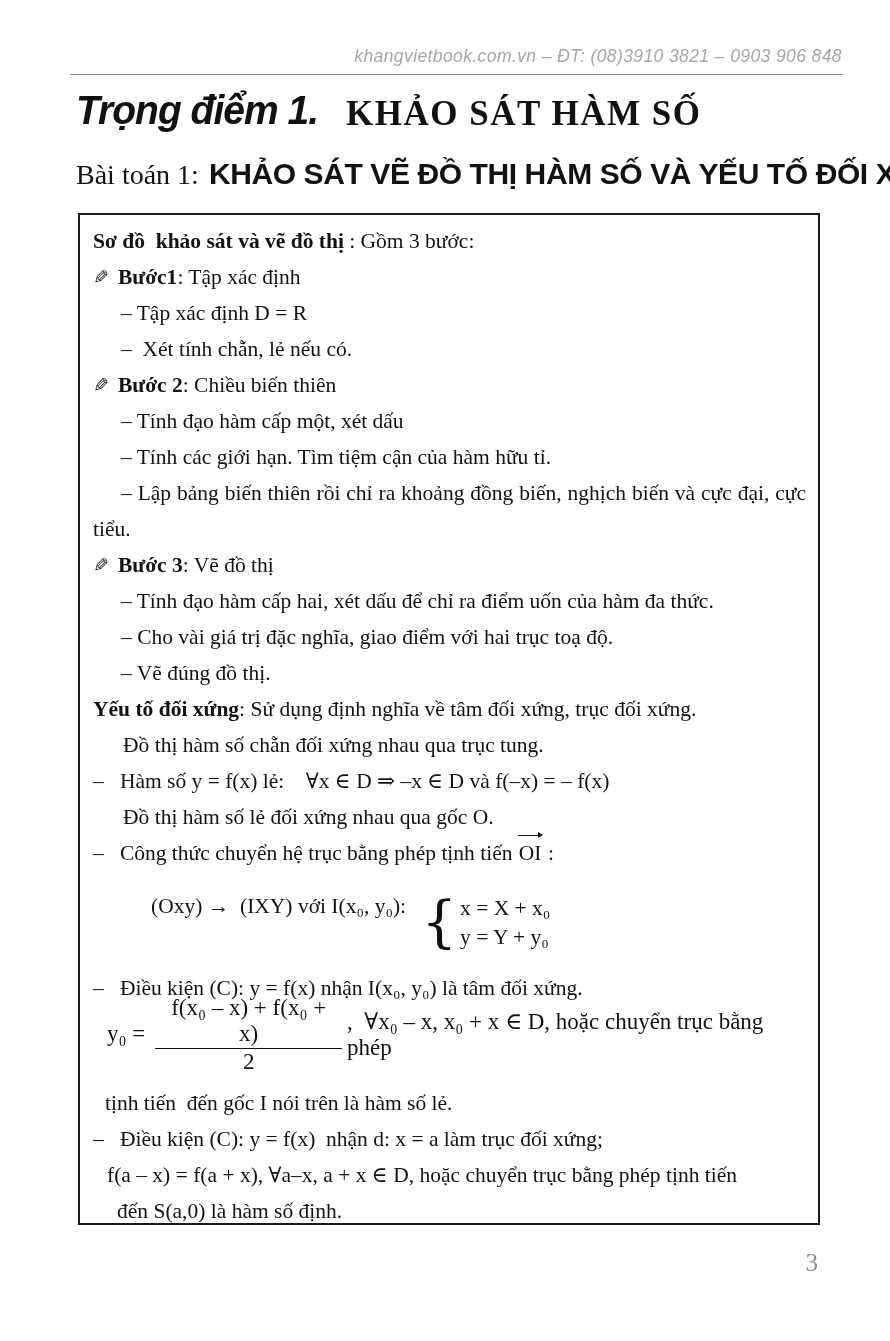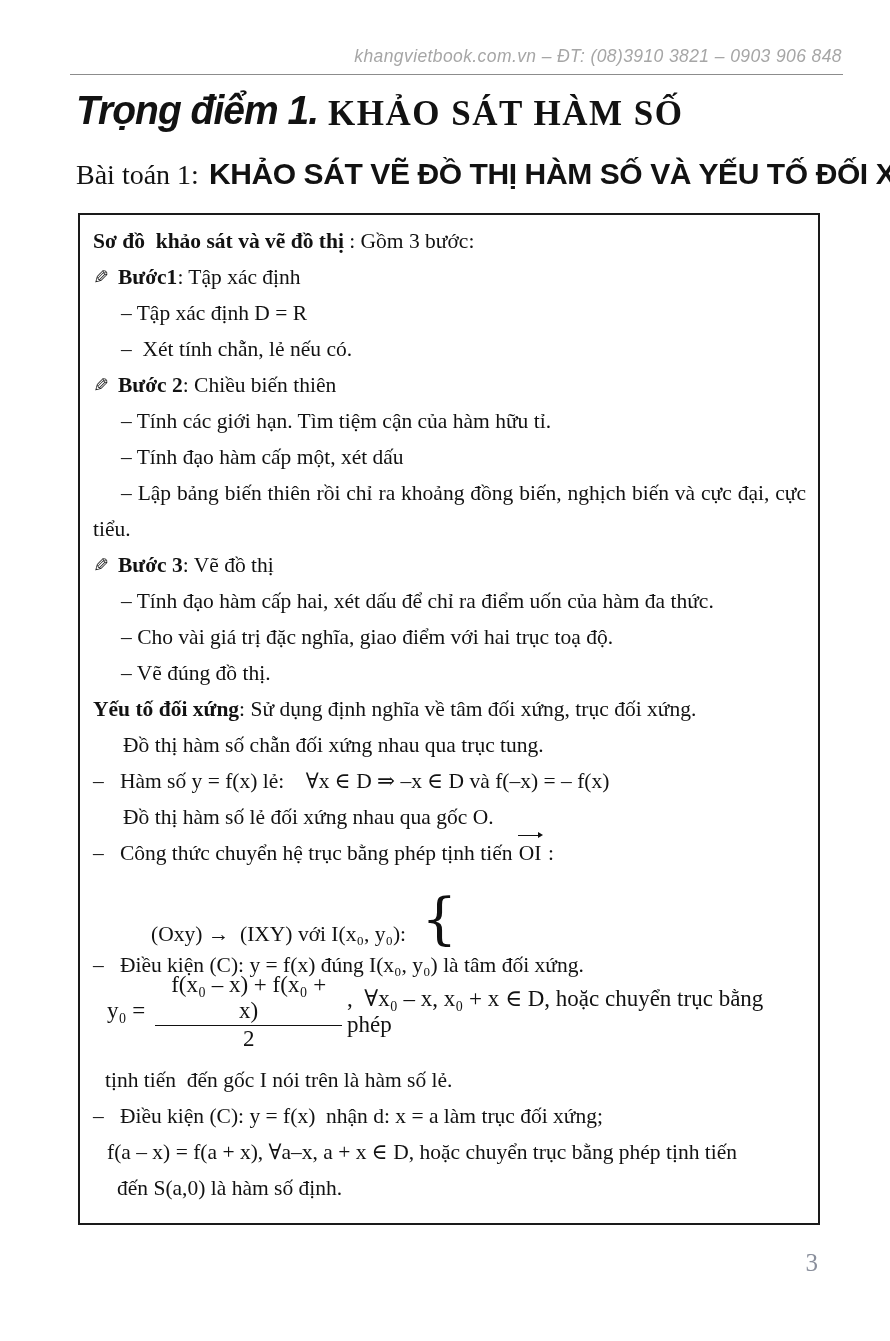--- a/index.html
+++ b/index.html
@@ -18,21 +18,21 @@
     border-top:1.6px solid #8c8c8c;
   }
   .title-row { position:absolute; top:90px; left:76px; white-space:nowrap; }
   .title-script {
     display:inline-block; font-family:"Liberation Sans","DejaVu Sans",sans-serif;
     font-style:italic; font-weight:bold; font-size:39px; letter-spacing:-1px;
     transform:scaleY(1.06); transform-origin:left bottom;
   }
   .title-main {
     font-family:"Liberation Serif","DejaVu Serif",serif; font-weight:bold;
-    font-size:35px; letter-spacing:1.5px; margin-left:10px;
+    font-size:35px; letter-spacing:1.5px; margin-left:28px;
   }
   .subtitle-row { position:absolute; top:157px; left:76px; white-space:nowrap; }
   .subtitle-lead { font-size:28px; }
   .subtitle-main {
     font-family:"Liberation Sans","DejaVu Sans",sans-serif; font-weight:bold;
     font-size:30px; margin-left:10px; letter-spacing:-0.4px;
   }
   .box {
     position:absolute; left:78px; top:213px; width:742px; height:1012px;
     box-sizing:border-box; border:2px solid #1a1a1a; padding:8px 12px 0 13px;
@@ -52,22 +52,22 @@
   .vec { position:relative; display:inline-block; padding:0 1px; }
   .vec::before {
     content:""; position:absolute; left:0; right:3px; top:0;
     border-top:1.6px solid #111;
   }
   .vec::after {
     content:""; position:absolute; right:-3px; top:-3.2px; width:0; height:0;
     border:3.5px solid transparent; border-left:5.5px solid #111;
   }
   .sysrow {
-    display:flex; align-items:flex-end; height:76px;
-    font-size:21.5px; padding-left:58px; white-space:pre-wrap;
+    display:flex; align-items:flex-start; height:76px;
+    font-size:21.5px; padding-left:58px; white-space:pre-wrap;margin-top:23px;
   }
   .brace {
     font-family:"DejaVu Serif",serif; font-size:56px; font-weight:400;
     line-height:1; margin:0 3px 0 10px; color:#111;
   }
   .syseqs { display:flex; flex-direction:column; }
   .syseqs span { line-height:29px; }
   .fracrow {
     display:flex; align-items:center; height:56px;
     font-size:23px; padding-left:14px; white-space:pre-wrap;
@@ -95,43 +95,44 @@
 
 <div class="box">
 
   <div class="ln"><span class="b">Sơ đồ  khảo sát và vẽ đồ thị</span><span> : Gồm 3 bước:</span></div>
 
   <div class="ln"><span class="pen">✎</span><span class="b">Bước1</span><span>: Tập xác định</span></div>
   <div class="ln ind">– Tập xác định D = R</div>
   <div class="ln ind">–  Xét tính chẵn, lẻ nếu có.</div>
 
   <div class="ln"><span class="pen">✎</span><span class="b">Bước 2</span><span>: Chiều biến thiên</span></div>
+  <div class="ln ind">– Tính đạo hàm cấp một, xét dấu</div>
   <div class="ln ind">– Tính các giới hạn. Tìm tiệm cận của hàm hữu tỉ.</div>
-  <div class="ln ind">– Tính đạo hàm cấp một, xét dấu</div>
   <div class="ln just">– Lập bảng biến thiên rồi chỉ ra khoảng đồng biến, nghịch biến và cực đại, cực tiểu.</div>
 
   <div class="ln"><span class="pen">✎</span><span class="b">Bước 3</span><span>: Vẽ đồ thị</span></div>
   <div class="ln ind">– Tính đạo hàm cấp hai, xét dấu để chỉ ra điểm uốn của hàm đa thức.</div>
   <div class="ln ind">– Cho vài giá trị đặc nghĩa, giao điểm với hai trục toạ độ.</div>
   <div class="ln ind">– Vẽ đúng đồ thị.</div>
 
   <div class="ln"><span class="b">Yếu tố đối xứng</span><span>: Sử dụng định nghĩa về tâm đối xứng, trục đối xứng.</span></div>
 
   <div class="ln ind2">Đồ thị hàm số chẵn đối xứng nhau qua trục tung.</div>
 
   <div class="ln">–   Hàm số y = f(x) lẻ:    ∀x ∈ D ⇒ –x ∈ D và f(–x) = – f(x)</div>
   <div class="ln ind2">Đồ thị hàm số lẻ đối xứng nhau qua gốc O.</div>
 
   <div class="ln"><span>–   Công thức chuyển hệ trục bằng phép tịnh tiến </span><span class="vec">OI</span><span> :</span></div>
 
   <div class="sysrow">
     <span>(Oxy) →  (IXY) với I(x₀, y₀): </span><span class="brace">{</span>
+    <span class="syseqs"><span>x = X + x₀</span><span>y = Y + y₀</span></span>
   </div>
 
-  <div class="ln">–   Điều kiện (C): y = f(x) đúng I(x₀, y₀) là tâm đối xứng.</div>
+  <div class="ln">–   Điều kiện (C): y = f(x) nhận I(x₀, y₀) là tâm đối xứng.</div>
 
   <div class="fracrow">
     <span>y₀ = </span>
     <span class="frac"><span class="num">f(x₀ – x) + f(x₀ + x)</span><span class="den">2</span></span>
     <span>,  ∀x₀ – x, x₀ + x ∈ D, hoặc chuyển trục bằng phép</span>
   </div>
   <div class="ln ind3">tịnh tiến  đến gốc I nói trên là hàm số lẻ.</div>
 
   <div class="ln">–   Điều kiện (C): y = f(x)  nhận d: x = a làm trục đối xứng;</div>
   <div class="ln ind4">f(a – x) = f(a + x), ∀a–x, a + x ∈ D, hoặc chuyển trục bằng phép tịnh tiến</div>

